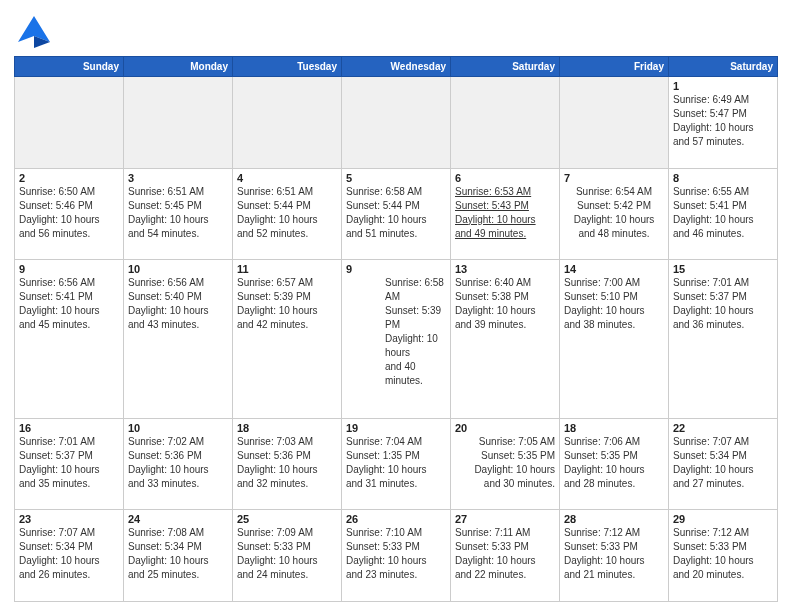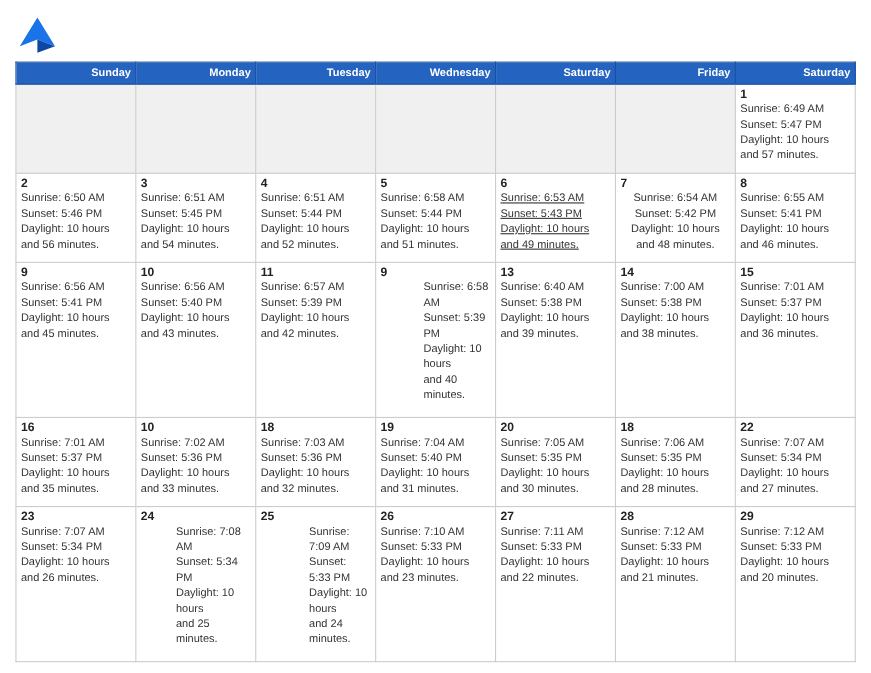--- a/index.html
+++ b/index.html
@@ -235,21 +235,21 @@
           <td>
             <span class="day-number">13</span>
             <div class="day-info" style="white-space: pre-line;">Sunrise: 6:40 AM
 Sunset: 5:38 PM
 Daylight: 10 hours
 and 39 minutes.</div>
           </td>
           <td>
             <span class="day-number">14</span>
             <div class="day-info" style="white-space: pre-line;">Sunrise: 7:00 AM
-Sunset: 5:38 PM
+Sunset: 5:10 PM
 Daylight: 10 hours
 and 38 minutes.</div>
           </td>
           <td>
             <span class="day-number">15</span>
             <div class="day-info" style="white-space: pre-line;">Sunrise: 7:01 AM
 Sunset: 5:37 PM
 Daylight: 10 hours
 and 36 minutes.</div>
           </td>
@@ -272,27 +272,27 @@
           <td>
             <span class="day-number">18</span>
             <div class="day-info" style="white-space: pre-line;">Sunrise: 7:03 AM
 Sunset: 5:36 PM
 Daylight: 10 hours
 and 32 minutes.</div>
           </td>
           <td>
             <span class="day-number">19</span>
             <div class="day-info" style="white-space: pre-line;">Sunrise: 7:04 AM
-Sunset: 5:40 PM
+Sunset: 1:35 PM
 Daylight: 10 hours
 and 31 minutes.</div>
           </td>
           <td>
             <span class="day-number">20</span>
-            <div class="day-info" style="white-space: pre-line;">Sunrise: 7:05 AM
+            <div class="day-info" style="white-space: pre-line; text-align: right;">Sunrise: 7:05 AM
 Sunset: 5:35 PM
 Daylight: 10 hours
 and 30 minutes.</div>
           </td>
           <td>
             <span class="day-number">18</span>
             <div class="day-info" style="white-space: pre-line;">Sunrise: 7:06 AM
 Sunset: 5:35 PM
 Daylight: 10 hours
 and 28 minutes.</div>
@@ -308,28 +308,28 @@
         <tr>
           <td>
             <span class="day-number">23</span>
             <div class="day-info" style="white-space: pre-line;">Sunrise: 7:07 AM
 Sunset: 5:34 PM
 Daylight: 10 hours
 and 26 minutes.</div>
           </td>
           <td>
             <span class="day-number">24</span>
-            <div class="day-info" style="white-space: pre-line; margin-left: 32px;">Sunrise: 7:08 AM
+            <div class="day-info" style="white-space: pre-line;">Sunrise: 7:08 AM
 Sunset: 5:34 PM
 Daylight: 10 hours
 and 25 minutes.</div>
           </td>
           <td>
             <span class="day-number">25</span>
-            <div class="day-info" style="white-space: pre-line; margin-left: 44px;">Sunrise: 7:09 AM
+            <div class="day-info" style="white-space: pre-line;">Sunrise: 7:09 AM
 Sunset: 5:33 PM
 Daylight: 10 hours
 and 24 minutes.</div>
           </td>
           <td>
             <span class="day-number">26</span>
             <div class="day-info" style="white-space: pre-line;">Sunrise: 7:10 AM
 Sunset: 5:33 PM
 Daylight: 10 hours
 and 23 minutes.</div>

